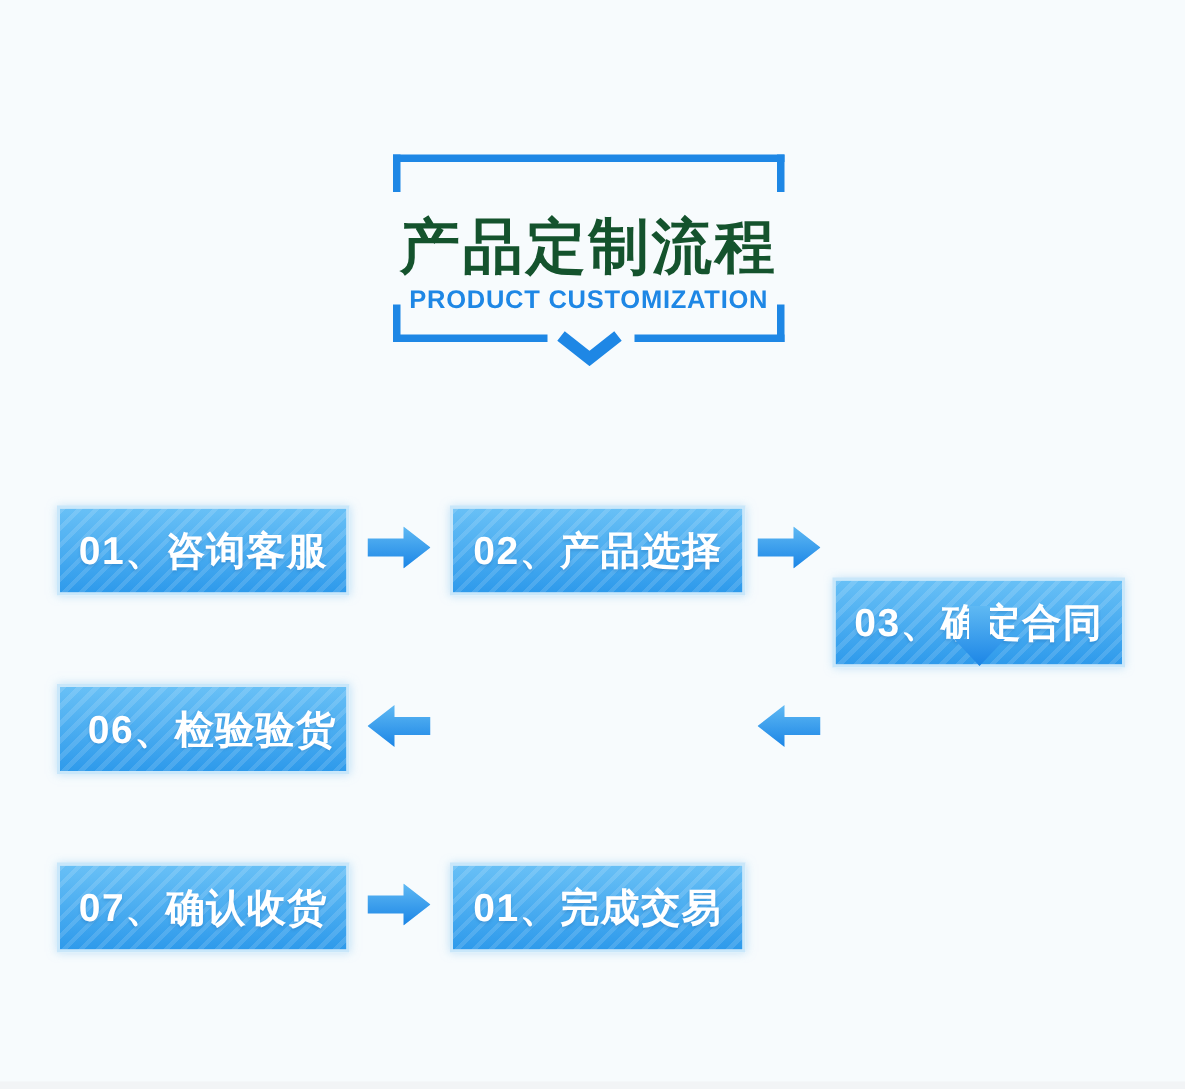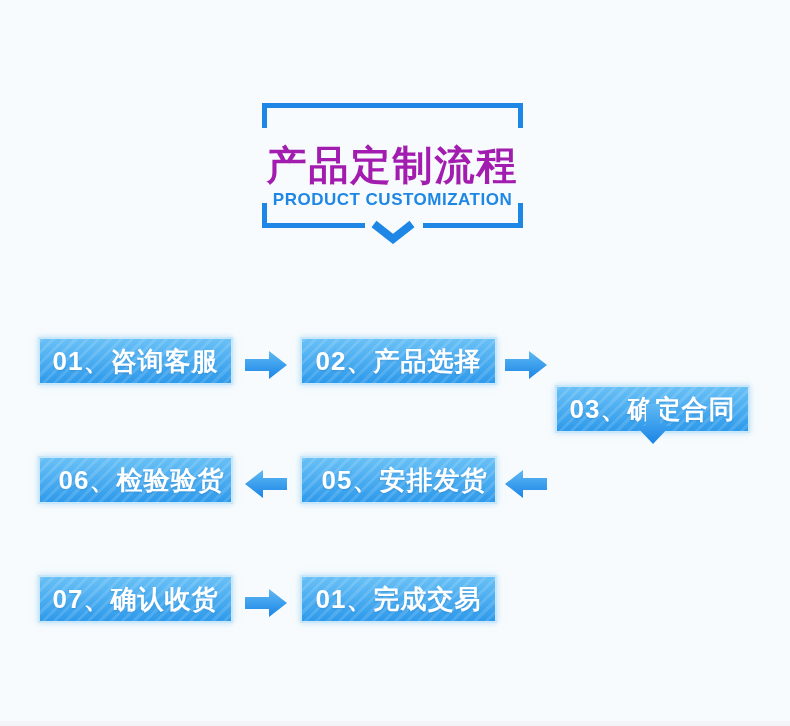--- a/index.html
+++ b/index.html
@@ -46,39 +46,39 @@
   }
   .page-title {
     position: absolute; left: 0; top: 40px;
     width: 100%;
     margin: 0;
     text-align: center;
     font-size: 40px;
     line-height: 44px;
     font-weight: bold;
     letter-spacing: 2px;
-    color: #a21caf;
+    color: #14532d;
     white-space: nowrap;
   }
   .page-subtitle {
     position: absolute; left: -20px; top: 87px;
     width: 301px;
     text-align: center;
     font-size: 17px;
     line-height: 19px;
     font-weight: bold;
     letter-spacing: 0.5px;
     color: #1e87e5;
     white-space: nowrap;
   }
 
   
   .step {
     position: absolute;
-    width: 195px; height: 48px;
+    width: 195px; height: 60px;
     box-sizing: border-box;
     border: 2px solid #c9e7fa;
     background-image:
       repeating-linear-gradient(135deg, rgba(255,255,255,0.13) 0px, rgba(255,255,255,0.13) 3px, rgba(255,255,255,0) 3px, rgba(255,255,255,0) 8px),
       linear-gradient(180deg, #68c0f6 0%, #2e9aeb 100%);
     box-shadow: 0 0 6px rgba(140, 200, 240, 0.55);
     display: flex;
     align-items: center;
     justify-content: center;
     color: #ffffff;
@@ -150,23 +150,20 @@
   <svg class="arrow a-down" width="34" height="40" viewBox="0 0 34 40">
     <path d="M10 0 H24 V22 H34 L17 40 L0 22 H10 Z" fill="url(#arrowGrad)"></path>
   </svg>
 
   <div class="step r2 c1">
     <span>06、检验验货</span>
   </div>
   <svg class="arrow a-r2 a-g1" width="42" height="28" viewBox="0 0 42 28">
     <path d="M42 8 H18 V0 L0 14 L18 28 V20 H42 Z" fill="url(#arrowGrad)"></path>
   </svg>
-  <div class="step r2 c2">
-    <span>05、安排发货</span>
-  </div>
   <svg class="arrow a-r2 a-g2" width="42" height="28" viewBox="0 0 42 28">
     <path d="M42 8 H18 V0 L0 14 L18 28 V20 H42 Z" fill="url(#arrowGrad)"></path>
   </svg>
 
   <div class="step r3 c1">
     <span>07、确认收货</span>
   </div>
   <svg class="arrow a-r3 a-g1" width="42" height="28" viewBox="0 0 42 28">
     <path d="M0 8 H24 V0 L42 14 L24 28 V20 H0 Z" fill="url(#arrowGrad)"></path>
   </svg>

